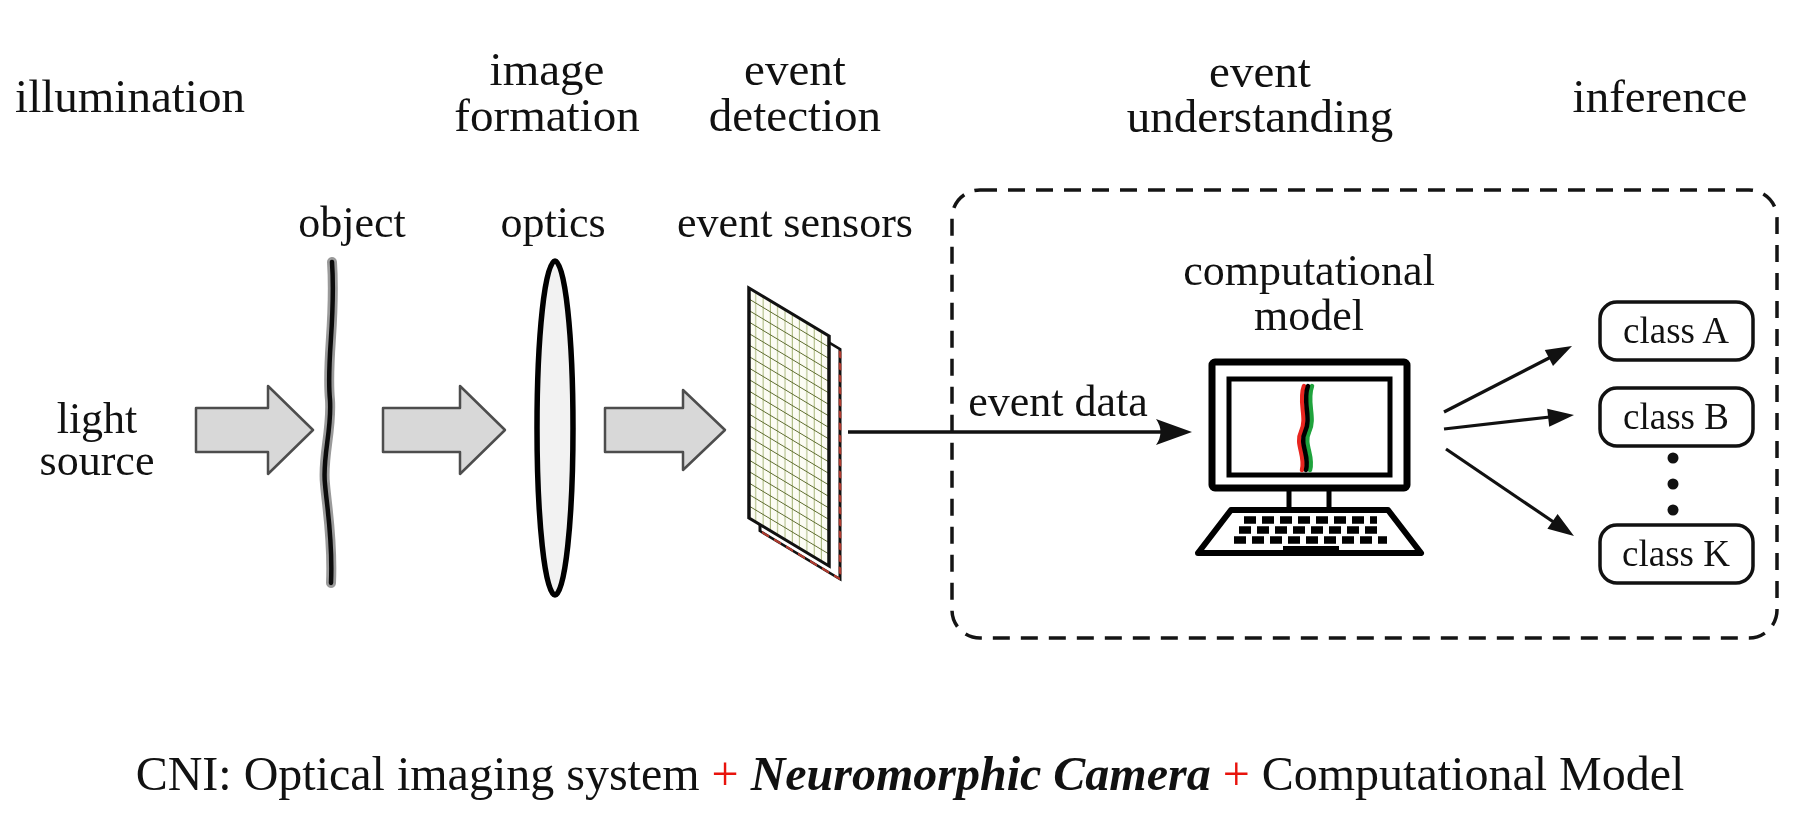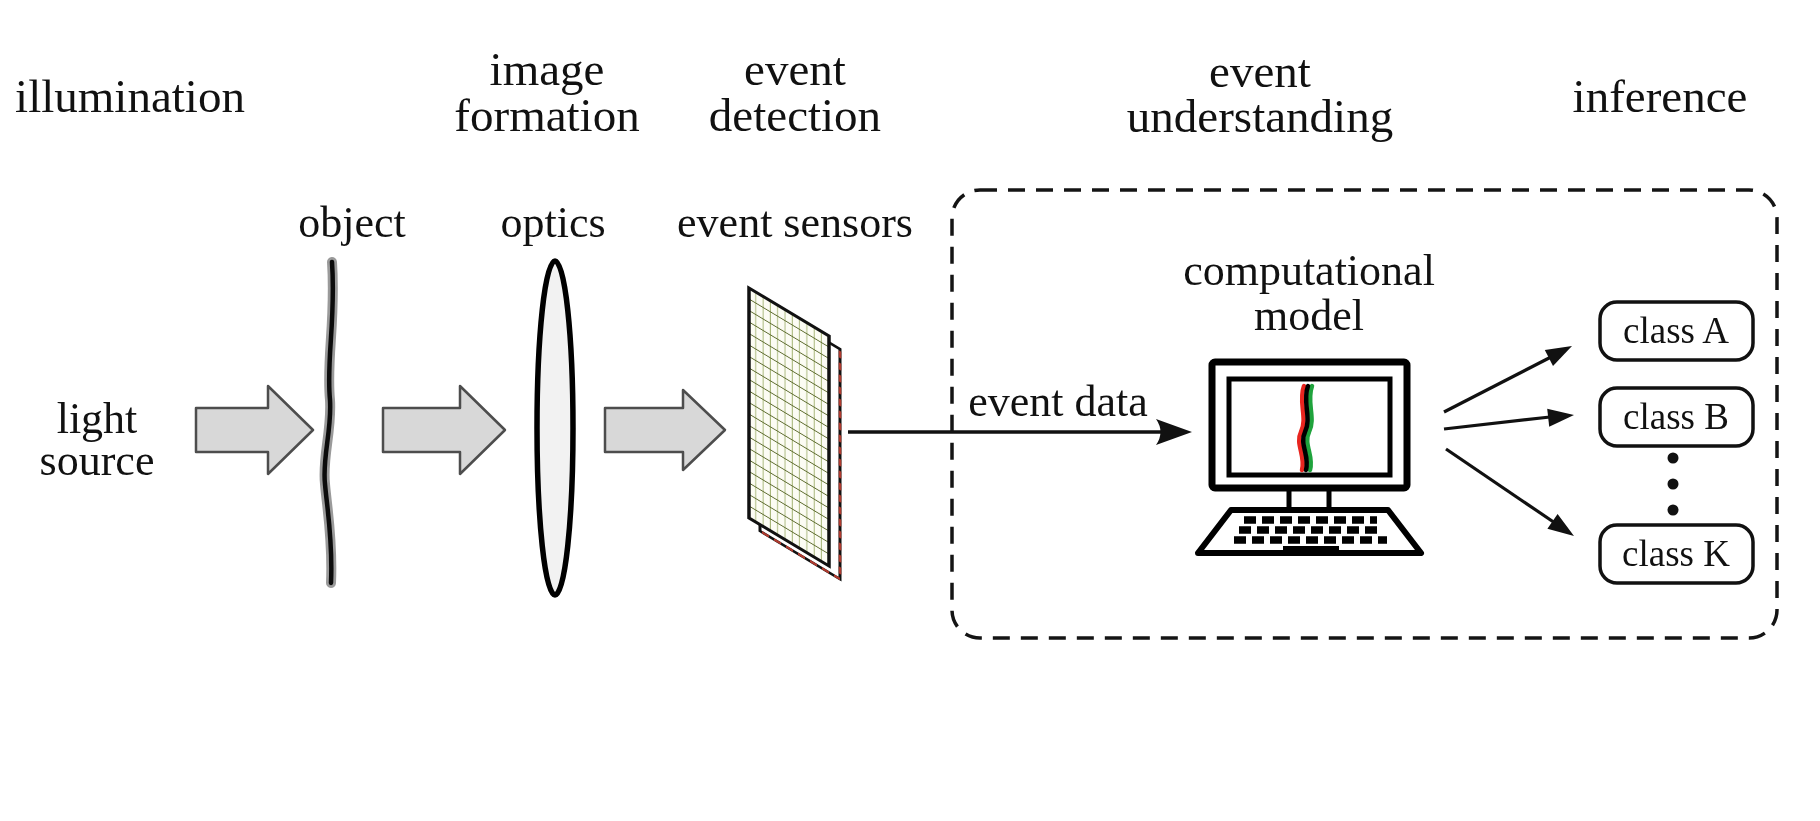--- a/index.html
+++ b/index.html
@@ -150,14 +150,21 @@
         <circle cx="1673" cy="484" r="5.5"></circle>
         <circle cx="1673" cy="510" r="5.5"></circle>
       </g>
       <g>
         <rect x="1600" y="525" width="153" height="58" rx="17" fill="#ffffff" stroke="#111111" stroke-width="3.5"></rect>
         <text class="lbl3" x="1676" y="566" text-anchor="middle">class K</text>
       </g>
     </g>
   </svg>
 
+  <div class="caption">
+    <span>CNI: Optical imaging system</span>
+    <span class="accent">+</span>
+    <b><i>Neuromorphic Camera</i></b>
+    <span class="accent">+</span>
+    <span>Computational Model</span>
+  </div>
 
 </div>
 
 </body></html>

